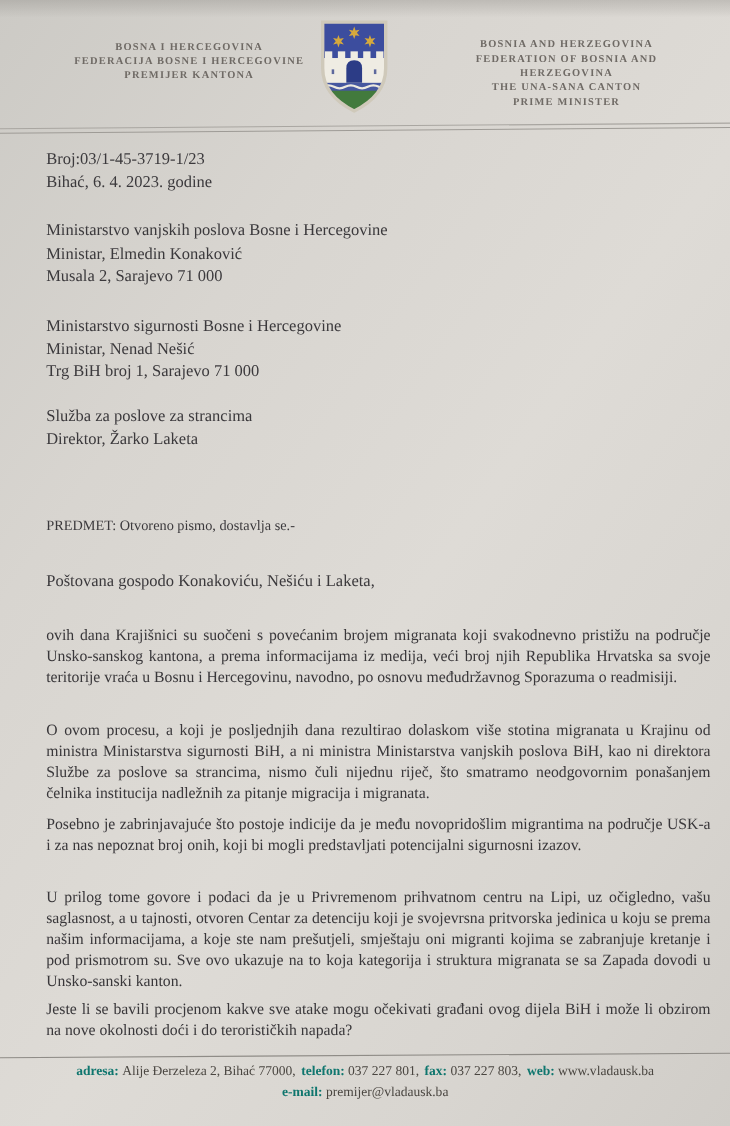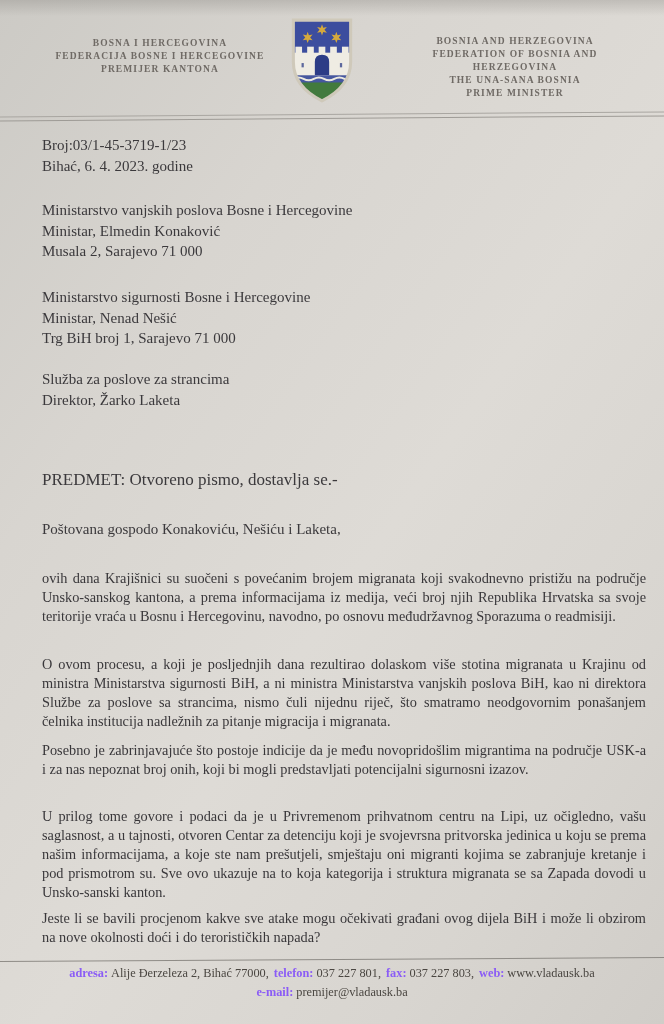--- a/index.html
+++ b/index.html
@@ -9,51 +9,51 @@
     background:
       linear-gradient(180deg, rgba(120,117,112,.28) 0, rgba(0,0,0,0) 16px),
       linear-gradient(125deg,#cccac5 0%,#d8d5d0 28%,#dedbd6 55%,#d8d5d0 80%,#d0cdc8 100%);
     overflow:hidden;
   }
   .page{position:relative;width:664px;height:1024px;color:#3b393c;}
 
   
   .lh-block{position:absolute;text-align:center;font-size:9.5px;line-height:13px;
     letter-spacing:1.1px;color:#6f6a65;font-weight:bold;}
-  .lh-left{top:37px;left:48px;width:224px;}
+  .lh-left{top:37px;left:60px;width:224px;}
   .lh-right{top:35px;left:398px;width:234px;}
   .coat{position:absolute;top:16px;left:288px;width:68px;height:90px;}
   .coat svg{width:100%;height:100%;display:block;}
   .c-blue{fill:var(--shield-blue,#3c4d9e);}
   .c-gold{fill:var(--shield-gold,#d6a93c);}
   .c-white{fill:var(--shield-white,#efece3);}
   .c-gate{fill:var(--shield-gate,#2c3c86);}
   .c-wave{fill:var(--shield-wave,#46579f);}
   .c-green{fill:var(--shield-green,#427a3d);}
 
   .divider-double{position:absolute;top:114px;left:-4px;width:672px;height:3px;
     border-top:1px solid #a9a6a1;border-bottom:1px solid #9e9b96;transform:rotate(-0.45deg);}
   .footer-rule{position:absolute;top:959px;left:-4px;width:672px;height:0;
     border-top:1px solid #8f8c87;transform:rotate(-0.35deg);}
 
   
   .ref{position:absolute;top:135px;left:42px;font-size:15px;line-height:20.5px;}
   .addr{position:absolute;left:42px;font-size:15px;line-height:20.5px;}
   .addr-1{top:200px;} .addr-2{top:287px;} .addr-3{top:369px;}
-  .subject{position:absolute;top:470px;left:42px;font-size:17px;}
+  .subject{position:absolute;top:470px;left:42px;font-size:13px;}
   .salutation{position:absolute;top:521px;left:42px;font-size:15px;}
   .para{position:absolute;left:42px;width:604px;margin:0;font-size:14.3px;
     line-height:18.9px;text-align:justify;color:#39373a;}
   .para-1{top:569px;} .para-2{top:655px;} .para-3{top:741px;}
   .para-4{top:807px;} .para-5{top:909px;}
 
   
   .footer{position:absolute;top:964px;left:0;width:664px;text-align:center;
     font-size:12.3px;line-height:19px;color:#4a4641;}
-  .footer b{font-weight:bold;color:#8b5cf6;margin-right:3px;}
+  .footer b{font-weight:bold;color:#0f766e;margin-right:3px;}
   .footer .seg{margin-right:5px;text-align:center;}
 </style>
 </head>
 <body>
 
 <div class="page">
 
   <div class="lh-block lh-left">
     <div>BOSNA I HERCEGOVINA</div>
     <div>FEDERACIJA BOSNE I HERCEGOVINE</div>
@@ -86,21 +86,21 @@
         <path d="M5,61.5 Q10,58.8 15,61.5 T25,61.5 T35,61.5 T45,61.5 T55,61.5 T65,61.5" fill="none" stroke="#ece9e0" stroke-width="2"></path>
         <rect x="5" y="65" width="56" height="23" class="c-green"></rect>
       </g>
       <path d="M5,4 H61 V45 C61,63 49,75 33,83 C17,75 5,63 5,45 Z" fill="none" stroke="var(--shield-border,#cfc9ba)" stroke-width="3"></path>
     </svg>
   </div>
 
   <div class="lh-block lh-right">
     <div>BOSNIA AND HERZEGOVINA</div>
     <div>FEDERATION OF BOSNIA AND HERZEGOVINA</div>
-    <div>THE UNA-SANA BOSNIA</div>
+    <div>THE UNA-SANA CANTON</div>
     <div>PRIME MINISTER</div>
   </div>
 
   <div class="divider-double"></div>
 
   <div class="ref">
     <div>Broj:03/1-45-3719-1/23</div>
     <div>Bihać, 6. 4. 2023. godine</div>
   </div>
 

